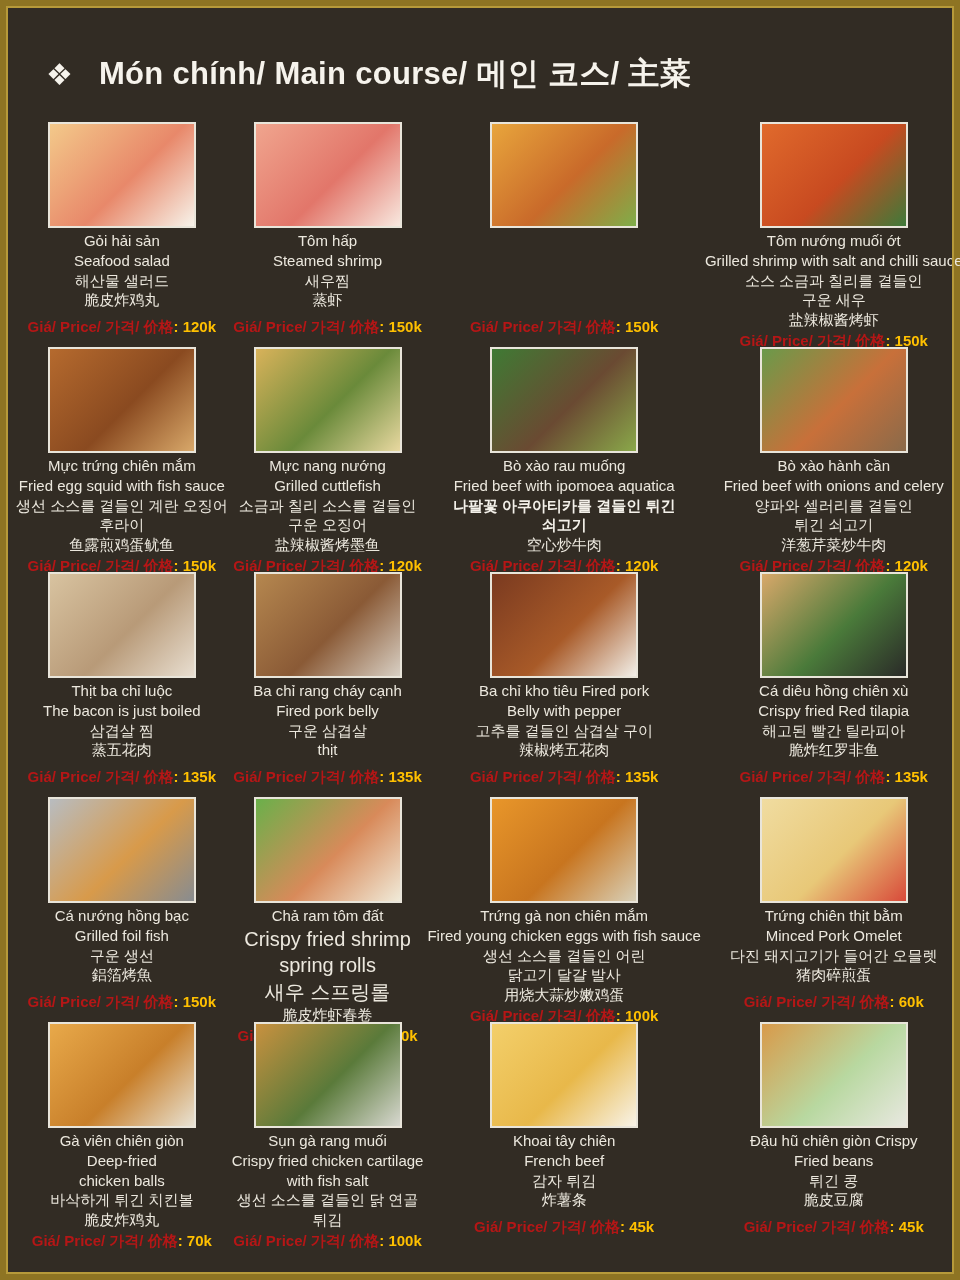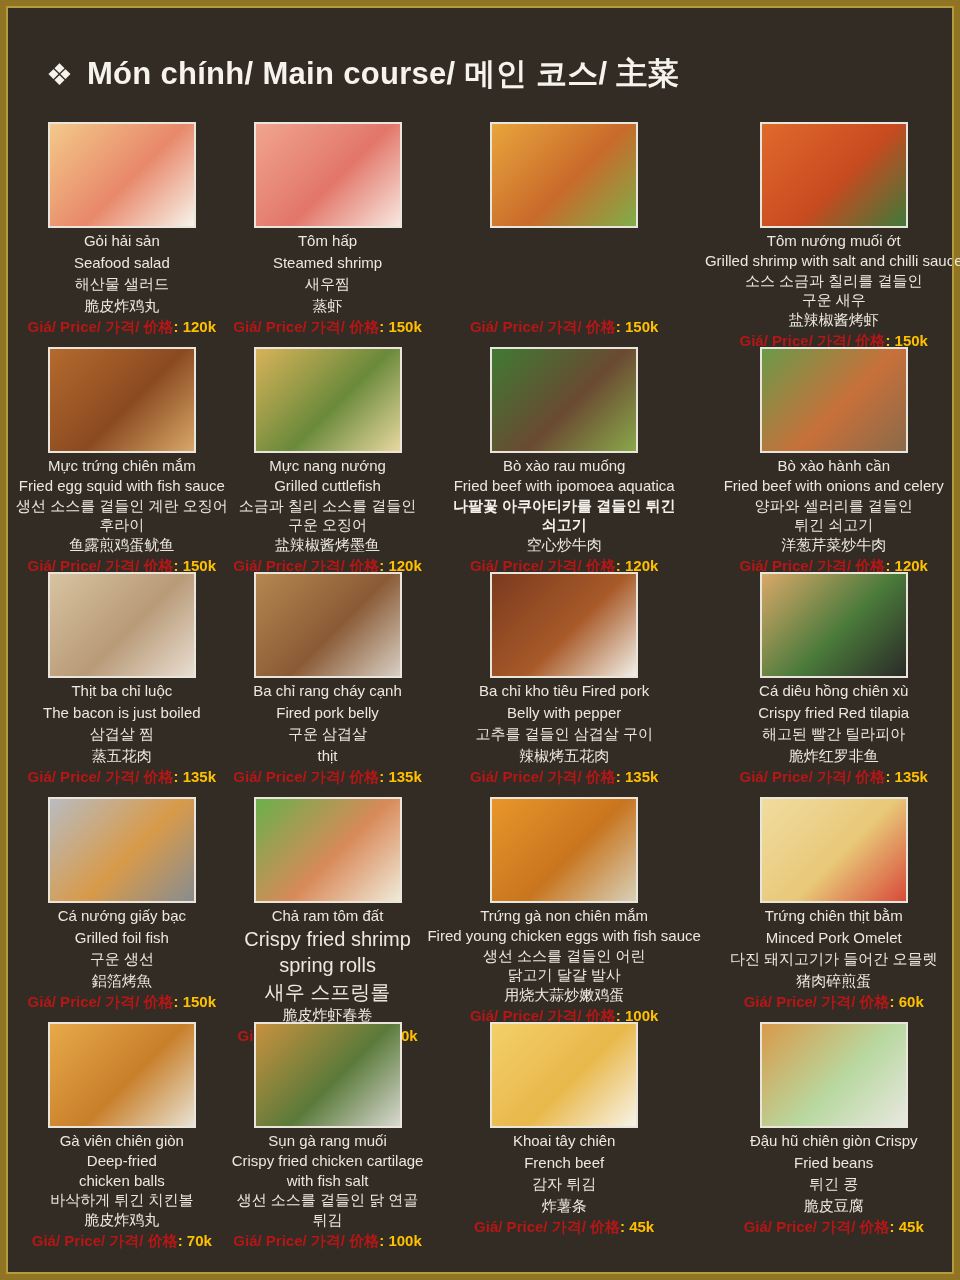--- a/index.html
+++ b/index.html
@@ -8,42 +8,42 @@
   .page {
     width:960px; height:1280px;
     background:#322c24;
     border:6px solid #8e7423;
     outline:2px solid #b79a3a;
     outline-offset:-8px;
     display:flex; flex-direction:column;
   }
   .header { padding:30px 0 6px 40px; height:112px; flex:0 0 auto; display:flex; align-items:center; }
   .header .icon { color:#f6f3ec; font-size:30px; margin-right:14px; }
-  .header .title { color:#f6f3ec; font-size:31px; font-weight:700; letter-spacing:.3px; }
+  .header .title { color:#f6f3ec; font-size:31px; font-weight:700; letter-spacing:.3px;margin-left:12px; }
   .grid {
     flex:1 1 auto;
     display:grid;
     grid-template-columns: 1fr 1fr 1.02fr 1.18fr;
     grid-template-rows: repeat(5, 225px);
     padding:0 8px;
   }
   .cell {
     display:flex; flex-direction:column; align-items:center;
     padding:2px 2px 6px 2px;
     overflow:visible;
   }
   .photo {
     width:148px; height:106px;
     border:2px solid #e9e5da;
     flex:0 0 auto;
     margin-top:2px;
   }
   .names {
     flex:1 1 auto;
-    display:flex; flex-direction:column; justify-content:space-between; align-items:center;
+    display:flex; flex-direction:column; justify-content:flex-start; align-items:center;
     padding:3px 0 2px 0;
   }
   .line {
     color:#ece8de; font-size:15px; line-height:1.32;
     white-space:nowrap; text-align:center;
   }
   .line.bold { font-weight:700; color:#f4f1ea; }
   .line.big  { font-size:20px; }
   .price { margin-top:auto; white-space:nowrap; font-weight:700; font-size:15px; }
   .price .lbl { color:#b51616; }
@@ -197,21 +197,21 @@
           <div class="line">해고된 빨간 틸라피아</div>
           <div class="line">脆炸红罗非鱼</div>
         </div>
     <div class="price">
       <span class="lbl">Giá/ Price/ 가격/ 价格</span><span class="val">: 135k</span>
     </div>
   </div>
       <div class="cell">
     <div class="photo" style="background: linear-gradient(135deg, rgb(184, 188, 192) 0%, rgb(216, 154, 74) 55%, rgb(136, 140, 144) 100%);"></div>
     <div class="names">
-          <div class="line">Cá nướng giấy bạc</div>
+          <div class="line">Cá nướng hồng bạc</div>
           <div class="line">Grilled foil fish</div>
           <div class="line">구운 생선</div>
           <div class="line">鋁箔烤魚</div>
         </div>
     <div class="price">
       <span class="lbl">Giá/ Price/ 가격/ 价格</span><span class="val">: 150k</span>
     </div>
   </div>
       <div class="cell">
     <div class="photo" style="background: linear-gradient(135deg, rgb(106, 176, 74) 0%, rgb(216, 138, 90) 55%, rgb(240, 234, 216) 100%);"></div>

